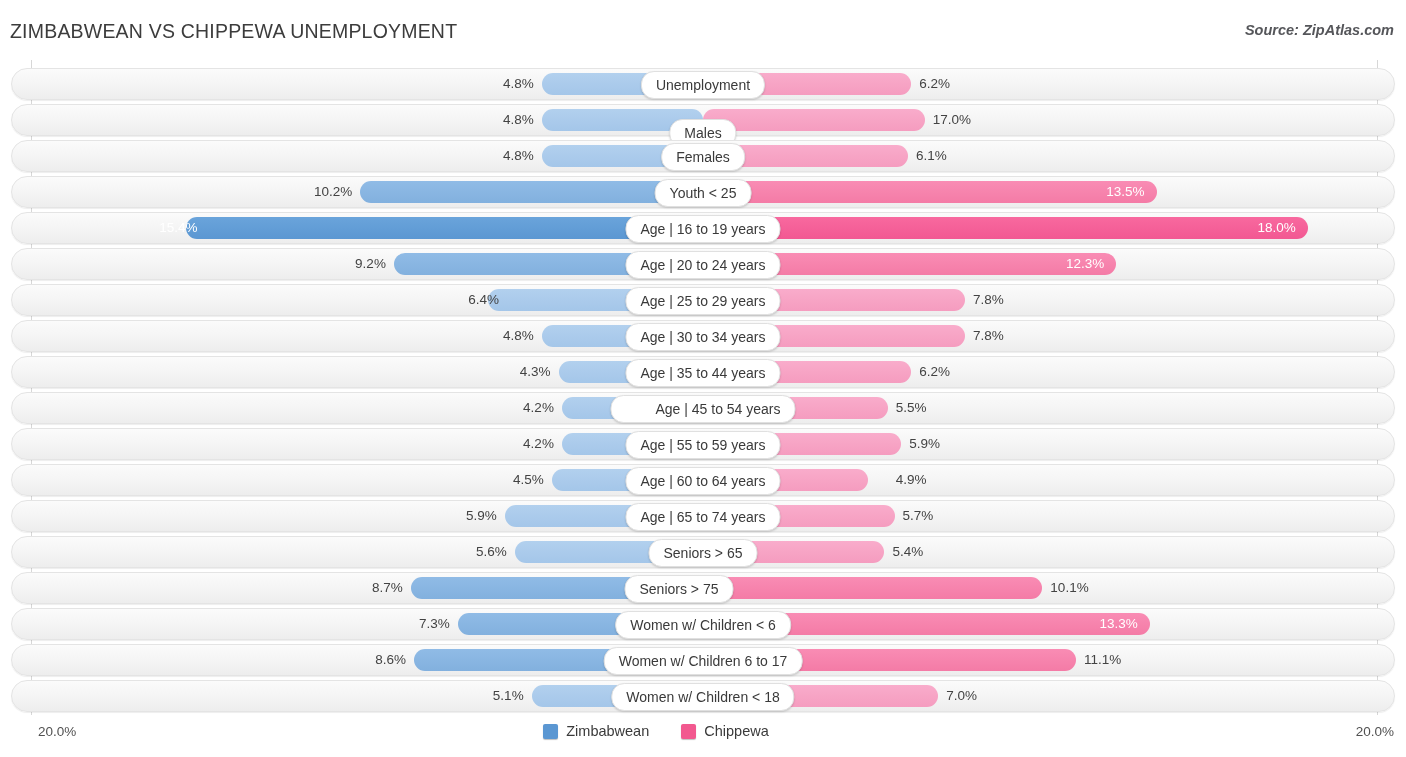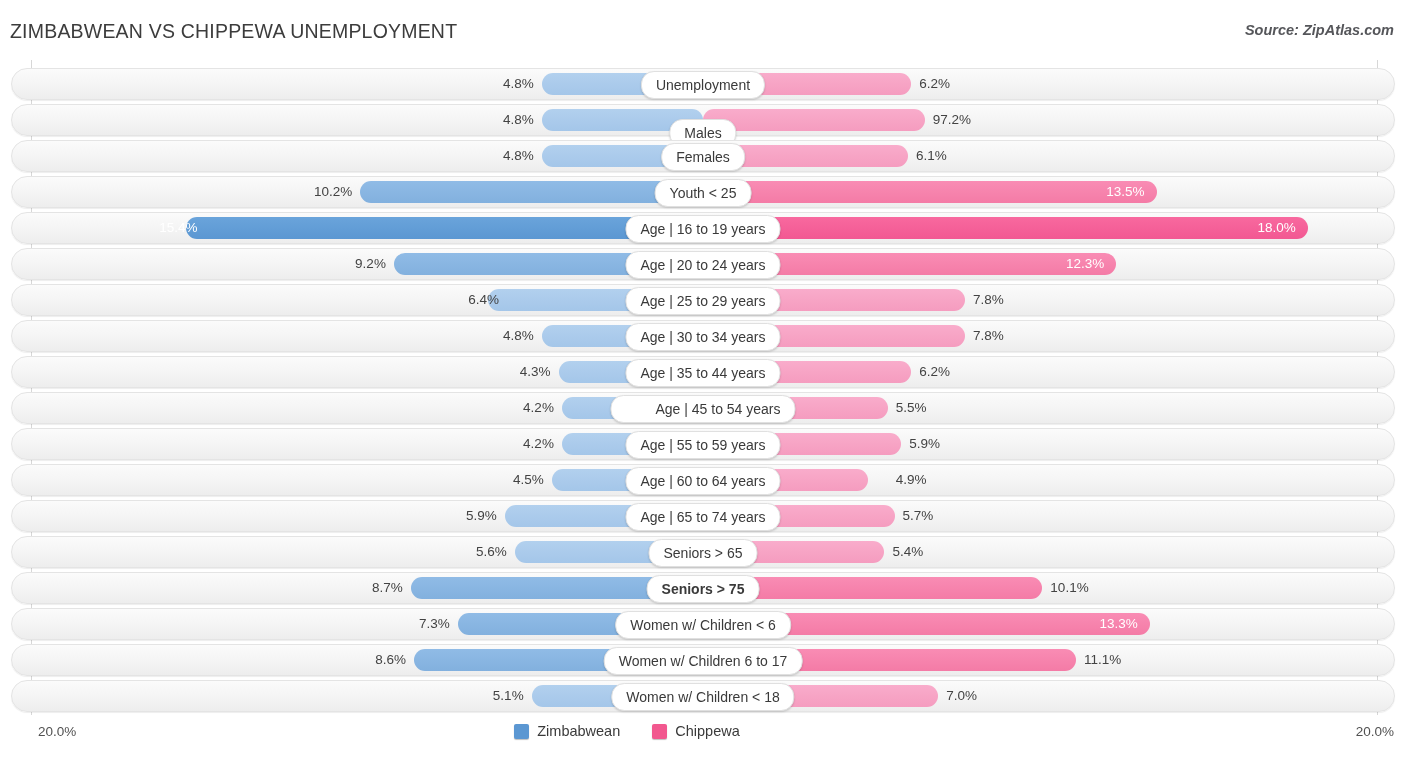--- a/index.html
+++ b/index.html
@@ -148,20 +148,21 @@
 
   #legend {
     position: absolute;
     left: 0;
     top: 8px;
     width: 1254px;
     display: flex;
     justify-content: center;
     align-items: center;
     gap: 32px;
+    padding-left: 29px;
   }
   .legend-item {
     display: flex;
     align-items: center;
     gap: 8px;
     font-size: 14.5px;
     color: #3a3a3a;
   }
   .swatch {
     width: 15px;
@@ -190,21 +191,21 @@
         <div class="bar right pink-light" style="width: 208.32px;"></div>
         <div class="val outside-left" style="right: 861.28px;">4.8%</div>
         <div class="val outside-right" style="left: 908.32px;">6.2%</div>
         <div class="pill" style="left: 692px;">Unemployment</div>
       </div>
       <div class="row" style="top: 44px;">
         <div class="track"></div>
         <div class="bar left blue-light" style="width: 161.28px;"></div>
         <div class="bar right pink-light" style="width: 221.76px;"></div>
         <div class="val outside-left" style="right: 861.28px;">4.8%</div>
-        <div class="val outside-right" style="left: 921.76px;">97.2%</div>
+        <div class="val outside-right" style="left: 921.76px;">17.0%</div>
         <div class="pill" style="left: 692px; margin-top: 12px;">Males</div>
       </div>
       <div class="row" style="top: 80px;">
         <div class="track"></div>
         <div class="bar left blue-light" style="width: 161.28px;"></div>
         <div class="bar right pink-light" style="width: 204.96px;"></div>
         <div class="val outside-left" style="right: 861.28px;">4.8%</div>
         <div class="val outside-right" style="left: 904.96px;">6.1%</div>
         <div class="pill" style="left: 692px;">Females</div>
       </div>
@@ -295,21 +296,21 @@
         <div class="val outside-left" style="right: 888.16px;">5.6%</div>
         <div class="val outside-right" style="left: 881.44px;">5.4%</div>
         <div class="pill" style="left: 692px;">Seniors &gt; 65</div>
       </div>
       <div class="row" style="top: 512px;">
         <div class="track"></div>
         <div class="bar left blue-mid" style="width: 292.32px;"></div>
         <div class="bar right pink-mid" style="width: 339.36px;"></div>
         <div class="val outside-left" style="right: 992.32px;">8.7%</div>
         <div class="val outside-right" style="left: 1039.36px;">10.1%</div>
-        <div class="pill" style="left: 692px; font-weight: bold;">Seniors &gt; 75</div>
+        <div class="pill" style="left: 668px;">Seniors &gt; 75</div>
       </div>
       <div class="row" style="top: 548px;">
         <div class="track"></div>
         <div class="bar left blue-mid" style="width: 245.28px;"></div>
         <div class="bar right pink-mid" style="width: 446.88px;"></div>
         <div class="val outside-left" style="right: 945.28px;">7.3%</div>
         <div class="val inside" style="left: 1126.88px; transform: translateX(-100%); text-align: right;">13.3%</div>
         <div class="pill" style="left: 692px;">Women w/ Children &lt; 6</div>
       </div>
       <div class="row" style="top: 584px;">

